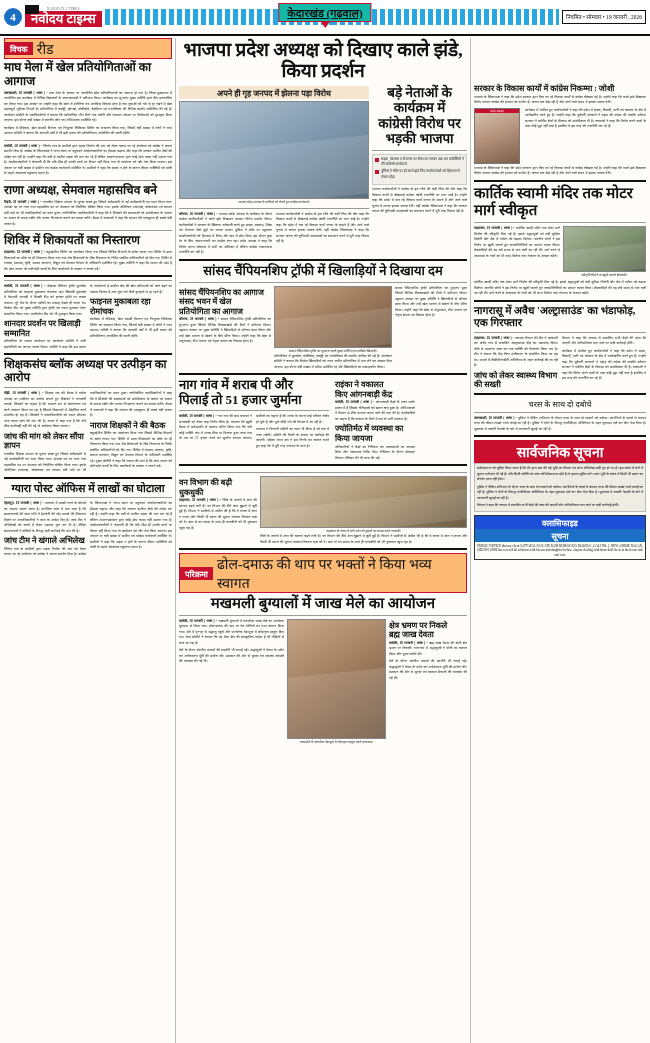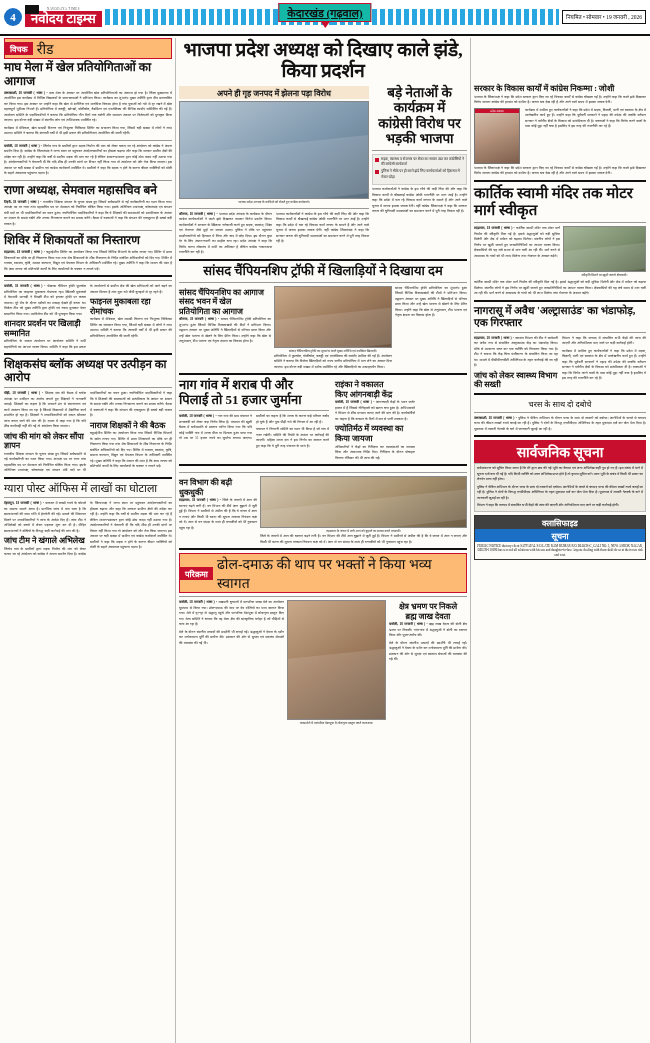--- a/index.html
+++ b/index.html
@@ -24,21 +24,21 @@
   .colM{flex:1;}
   .colR{width:172px;}
 
   .vdiv{width:1px;background:#bbb;}
 
   h1.lead{font-size:19px;font-weight:bold;line-height:1.12;text-align:center;margin:1px 0 2px 0;letter-spacing:-.2px;}
   h2.sub{font-size:13.5px;font-weight:bold;line-height:1.15;text-align:center;margin:1px 0;}
   h3.hd{font-size:12px;font-weight:bold;line-height:1.15;margin:2px 0 2px 0;}
   h3.hd.ctr{text-align:center;}
   h4.shd{font-size:8px;font-weight:bold;line-height:1.2;margin:2px 0 1px 0;}
-  h4.shd.ctr{text-align:center;}
+  h4.shd.ctr{text-align:left;}
 
   .kicker{background:#f6e6d0;text-align:center;font-size:8px;font-weight:bold;padding:1px 0;margin:2px 0;}
   .rule{border-top:1px solid #222;margin:3px 0;}
   .rule.thin{border-top:1px solid #999;}
   .rule.thick{border-top:2px solid #111;}
 
   .sechdr{display:flex;align-items:center;border:1px solid #c8102e;background:#fdba74;margin-bottom:2px;}
   .sechdr .tag{background:#c8102e;color:#fff;font-size:8px;font-weight:bold;padding:1px 5px;}
   .sechdr .txt{font-size:14px;font-weight:normal;padding:0 4px;color:#111;}
 
@@ -60,21 +60,21 @@
   .mugshot{width:44px;height:54px;border:1px solid #777;background:linear-gradient(160deg,#d9c3b0,#b2907a 50%,#7d5f4c);position:relative;}
   .mugshot .cbar{position:absolute;left:0;right:0;top:0;background:#c8102e;color:#fff;font-size:3px;text-align:center;}
 
   .bullets{font-size:3.6px;line-height:1.5;}
   .bul{display:flex;gap:2px;margin-bottom:2px;align-items:flex-start;}
   .bul .dot{width:4px;height:4px;background:#c8102e;flex:0 0 4px;margin-top:1px;}
   .bulbox{background:#f1efe9;border:1px solid #ccc;padding:2px;}
   .shadebox{background:#efece4;border:1px solid #bbb;padding:2px;}
 
   .classified{border:1px solid #333;margin-top:3px;}
-  .classified .hd{background:#404040;color:#fff;font-size:8px;font-weight:bold;text-align:center;padding:1px 0;}
+  .classified .hd{background:#1d4ed8;color:#fff;font-size:8px;font-weight:bold;text-align:center;padding:1px 0;}
   .classified .bd{font-size:3.2px;line-height:1.4;padding:2px;text-align:center;}
 
   .nt{font-size:3.4px;line-height:1.6;text-align:justify;}
   .mt2{margin-top:2px;}
 </style>
 </head>
 <body>
 
 <div class="page">
 
@@ -150,21 +150,21 @@
           <span class="byl">पौड़ी, 18 जनवरी ( भाषा ) -</span>
           <span>शिक्षक संघ की बैठक में ब्लॉक अध्यक्ष पर उत्पीड़न का आरोप लगाते हुए शिक्षकों ने नाराजगी जताई। शिक्षकों का कहना है कि मनमाने ढंग से स्थानांतरण एवं कार्य आवंटन किया जा रहा है जिससे विद्यालयों में शैक्षणिक कार्य प्रभावित हो रहा है। शिक्षकों ने उच्चाधिकारियों को ज्ञापन सौंपकर जांच कराए जाने की मांग की है। ज्ञापन में कहा गया है कि यदि शीघ्र कार्यवाही नहीं की गई तो आंदोलन किया जाएगा।</span>
         </div>
         <h4 class="shd">जांच की मांग को लेकर सौंपा ज्ञापन</h4>
         <div class="tx">राजकीय शिक्षक संगठन के चुनाव संपन्न हुए जिसमें सर्वसम्मति से नई कार्यकारिणी का गठन किया गया। अध्यक्ष पद पर राणा तथा महासचिव पद पर सेमवाल को निर्वाचित घोषित किया गया। इसके अतिरिक्त उपाध्यक्ष, कोषाध्यक्ष एवं संगठन मंत्री पदों पर भी पदाधिकारियों का चयन हुआ। नवनिर्वाचित पदाधिकारियों ने कहा कि वे शिक्षकों की समस्याओं को प्राथमिकता के आधार पर शासन के समक्ष रखेंगे और उनका निराकरण कराने का प्रयास करेंगे। बैठक में वक्ताओं ने कहा कि संगठन की एकजुटता ही सबसे बड़ी ताकत है।</div>
         <h4 class="shd">नाराज शिक्षकों ने की बैठक</h4>
         <div class="tx">बहुउद्देशीय शिविर का आयोजन किया गया जिसमें विभिन्न विभागों के स्टॉल लगाए गए। शिविर में प्राप्त शिकायतों का मौके पर ही निस्तारण किया गया तथा शेष शिकायतों के शीघ्र निस्तारण के निर्देश संबंधित अधिकारियों को दिए गए। शिविर में राजस्व, स्वास्थ्य, कृषि, समाज कल्याण, विद्युत एवं पेयजल विभाग के अधिकारी उपस्थित रहे। मुख्य अतिथि ने कहा कि शासन की मंशा है कि आम जनता को छोटे-छोटे कार्यों के लिए कार्यालयों के चक्कर न लगाने पड़ें।</div>
       </div>
 
       <div class="rule thick"></div>
-      <div style="font-size:11px;font-weight:normal;line-height:1.12;">ग्यारा पोस्ट ऑफिस में लाखों का घोटाला</div>
+      <div style="font-size:11px;font-weight:bold;line-height:1.12;text-align:center;">ग्यारा पोस्ट ऑफिस में लाखों का घोटाला</div>
       <div class="rule thin"></div>
       <div class="cols2">
         <div class="tx">
           <span class="byl">देहरादून, 18 जनवरी ( भाषा ) -</span>
           <span>डाकघर में लाखों रुपये के घोटाले का मामला सामने आया है। प्रारंभिक जांच में पता चला है कि खाताधारकों की जमा राशि में हेराफेरी की गई। मामले की शिकायत मिलने पर उच्चाधिकारियों ने जांच के आदेश दिए हैं। जांच टीम ने अभिलेखों को कब्जे में लेकर पड़ताल शुरू कर दी है। पीड़ित खाताधारकों ने दोषियों के विरुद्ध कड़ी कार्रवाई की मांग की है।</span>
         </div>
         <h4 class="shd">जांच टीम ने खंगाले अभिलेख</h4>
         <div class="tx">जिनोड गांव के ग्रामीणों द्वारा सड़क निर्माण की मांग को लेकर चलाए जा रहे आंदोलन को कांग्रेस ने अपना समर्थन दिया है। कांग्रेस के जिलाध्यक्ष ने धरना स्थल पर पहुंचकर आंदोलनकारियों का हौसला बढ़ाया और कहा कि सरकार ग्रामीण क्षेत्रों की उपेक्षा कर रही है। उन्होंने कहा कि वर्षों से ग्रामीण सड़क की मांग कर रहे हैं लेकिन शासन-प्रशासन द्वारा कोई ठोस कदम नहीं उठाया गया है। आंदोलनकारियों ने चेतावनी दी कि यदि शीघ्र ही उनकी मांगों पर विचार नहीं किया गया तो आंदोलन को और तेज किया जाएगा। इस अवसर पर बड़ी संख्या में ग्रामीण एवं कांग्रेस कार्यकर्ता उपस्थित थे। ग्रामीणों ने कहा कि सड़क न होने के कारण बीमार व्यक्तियों को डोली के सहारे अस्पताल पहुंचाना पड़ता है।</div>
       </div>
 
@@ -294,20 +294,21 @@
           </div>
         </div>
       </div>
 
       <div class="rule thick"></div>
 
       <div class="sechdr" style="border-color:#c8102e;">
         <span class="tag">परिक्रमा</span>
         <span class="txt">ढोल-दमाऊ की थाप पर भक्तों ने किया भव्य स्वागत</span>
       </div>
+      <div style="font-size:15px;font-weight:bold;text-align:center;line-height:1.1;">मखमली बुग्यालों में जाख मेले का आयोजन</div>
       <div class="rule thin"></div>
       <div style="display:flex;gap:3px;">
         <div style="width:105px;">
           <div class="tx">
             <span class="byl">चमोली, 18 जनवरी ( भाषा ) -</span>
             <span>मखमली बुग्यालों में पारंपरिक जाख मेले का आयोजन धूमधाम से किया गया। ढोल-दमाऊ की थाप पर देव डोलियों का भव्य स्वागत किया गया। मेले में दूर-दूर से श्रद्धालु पहुंचे और पारंपरिक वेशभूषा में लोकनृत्य प्रस्तुत किए गए। मेला समिति ने बताया कि यह मेला क्षेत्र की सांस्कृतिक धरोहर है जो पीढ़ियों से चला आ रहा है।</span>
           </div>
           <div class="tx mt2">मेले के दौरान स्थानीय उत्पादों की प्रदर्शनी भी लगाई गई। श्रद्धालुओं ने देवता के दर्शन कर मनोकामना पूर्ति की प्रार्थना की। प्रशासन की ओर से सुरक्षा एवं स्वास्थ्य सेवाओं की व्यवस्था की गई थी।</div>
         </div>
         <div style="flex:1;">

